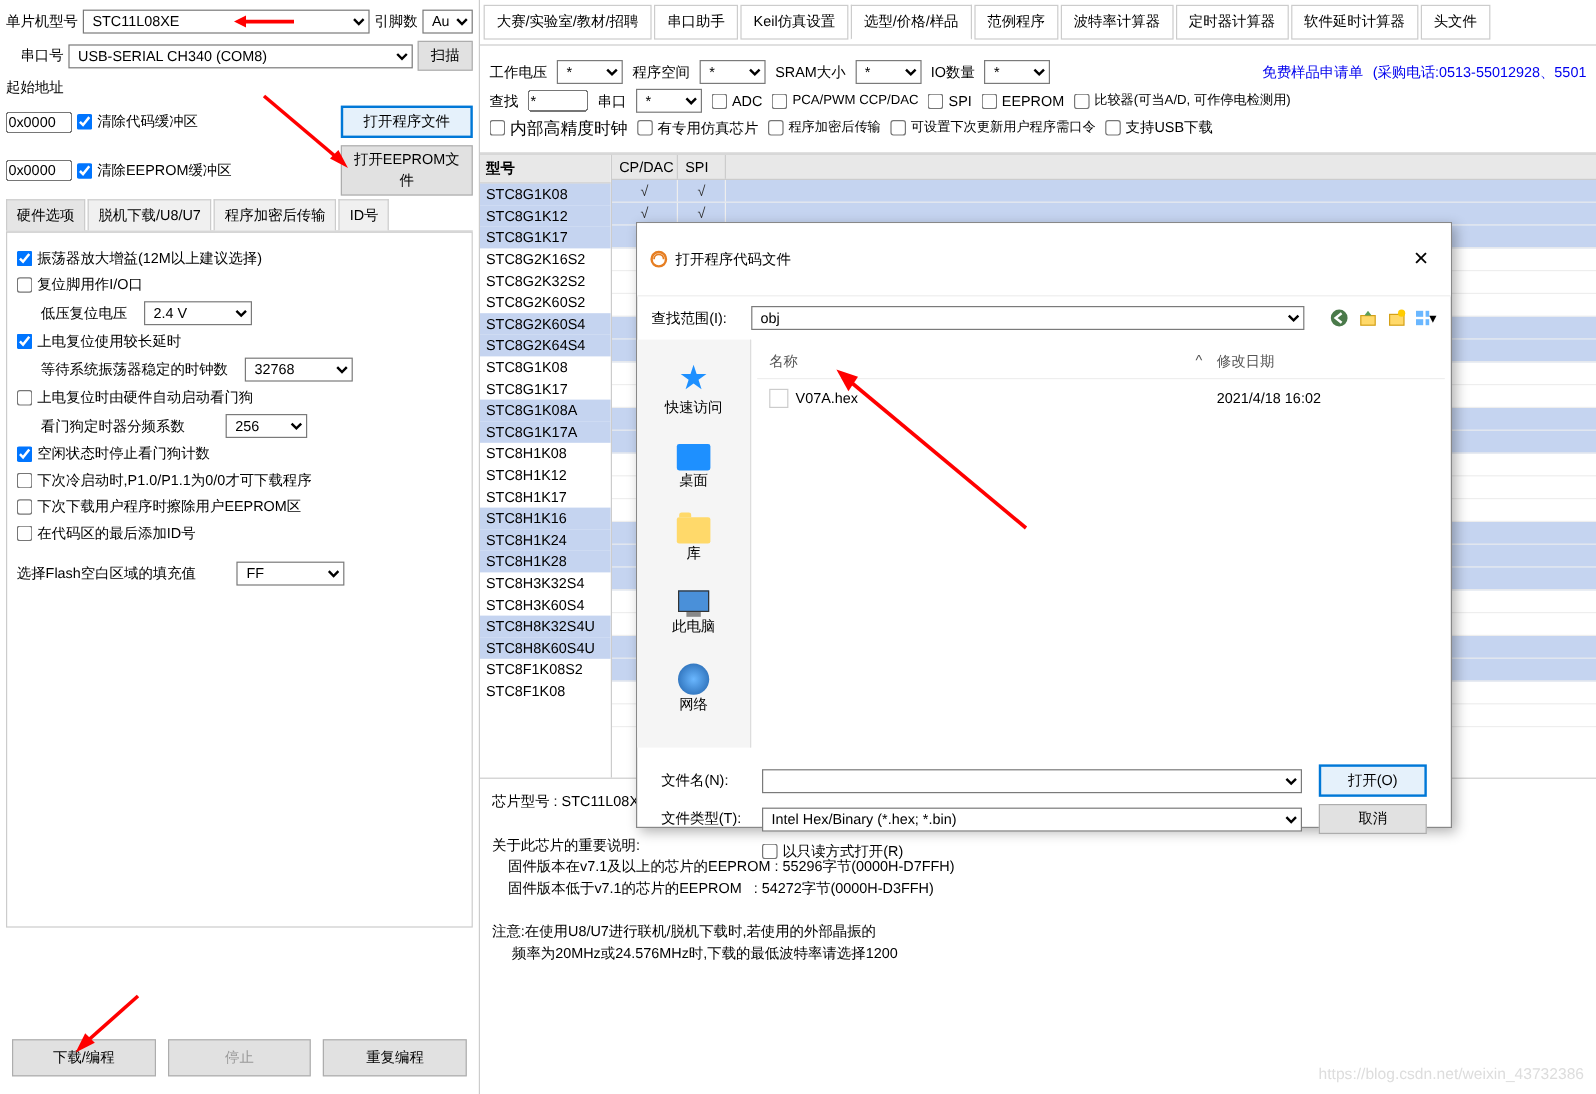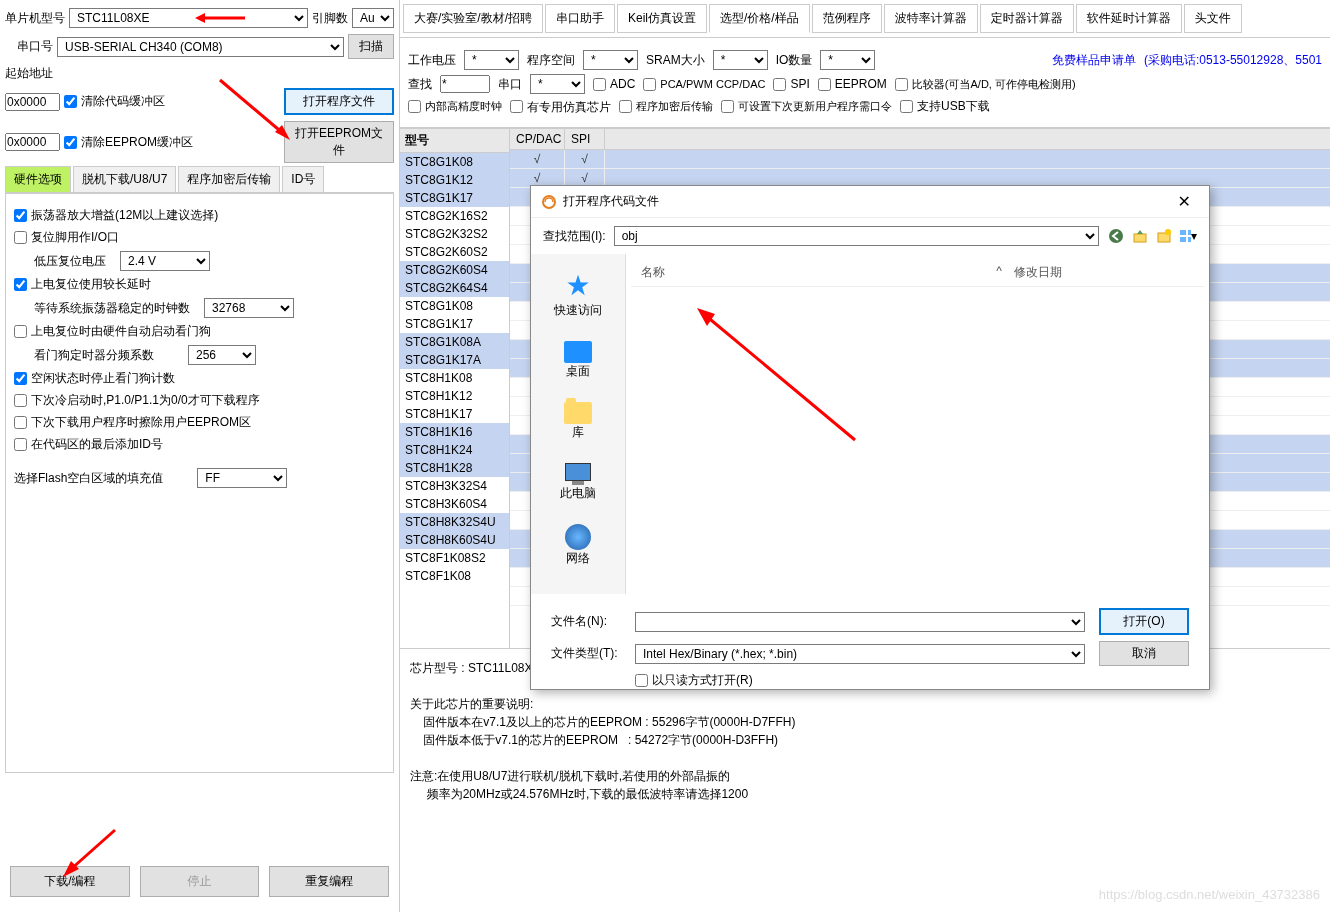--- a/index.html
+++ b/index.html
@@ -10,21 +10,21 @@
 .row { display: flex; align-items: center; margin: 3px 0; gap: 4px; }
 .label { white-space: nowrap; }
 select, input[type="text"] { border: 1px solid #7a7a7a; background: #fff; height: 20px; padding: 0 3px; font-size: 12px; }
 .combo { flex: 1; min-width: 0; }
 button { border: 1px solid #adadad; background: #e1e1e1; padding: 3px 10px; cursor: pointer; font-size: 12px; }
 .btn-highlight { border: 2px solid #0078d7; background: #e5f1fb; }
 .checkbox-row { display: flex; align-items: center; gap: 4px; }
 .addr-input { width: 55px; }
 .tabs { display: flex; border-bottom: 1px solid #ccc; }
 .tab { padding: 4px 8px; border: 1px solid #ccc; border-bottom: none; background: #f0f0f0; margin-right: 2px; cursor: pointer; }
-.tab.active { background: #bef264; }
+.tab.active { background: #e5e5e5; }
 .hw-options { border: 1px solid #ccc; padding: 8px; height: 580px; overflow-y: auto; }
 .hw-options .checkbox-row { margin: 5px 0; }
 .indent { margin-left: 20px; }
 .bottom-buttons { display: flex; gap: 10px; margin-top: auto; padding: 10px 5px; }
 .bottom-buttons button { flex: 1; padding: 6px; }
 
 
 .right-tabs { display: flex; flex-wrap: nowrap; border-bottom: 1px solid #ccc; padding: 2px; }
 .right-tab { padding: 5px 10px; border: 1px solid #ccc; margin: 2px 1px; cursor: pointer; white-space: nowrap; }
 .right-tab.active { background: #fff; border-bottom-color: #fff; }
@@ -36,25 +36,25 @@
 .model-list { width: 110px; border-right: 1px solid #ccc; overflow-y: auto; }
 .model-list-header { background: #e8e8e8; padding: 3px 5px; border-bottom: 1px solid #ccc; font-weight: bold; }
 .model-item { padding: 2px 5px; cursor: pointer; }
 .model-item.highlighted { background: #c5d4f0; }
 .model-table { flex: 1; overflow: auto; position: relative; }
 .info-section { border-top: 1px solid #ccc; padding: 10px; font-family: "SimSun", monospace; font-size: 12px; line-height: 1.5; height: 160px; }
 .info-section div { white-space: pre; }
 
 
 .file-dialog { position: absolute; left: 530px; top: 185px; width: 680px; height: 505px; background: #fff; border: 1px solid #888; box-shadow: 3px 3px 10px rgba(0,0,0,0.3); z-index: 100; }
-.dialog-title { display: flex; align-items: center; padding: 6px 10px; background: #fff; border-bottom: 1px solid #eee; }
+.dialog-title { display: flex; align-items: center; padding: 20px 10px; background: #fff; border-bottom: 1px solid #eee; }
 .dialog-title-icon { width: 16px; height: 16px; margin-right: 6px; }
 .dialog-title-text { flex: 1; }
 .dialog-close { cursor: pointer; font-size: 16px; padding: 0 8px; }
-.dialog-nav { display: flex; align-items: center; padding: 8px 12px; gap: 8px; }
+.dialog-nav { display: flex; align-items: center; padding: 8px 12px; gap: 20px; }
 .dialog-nav select { flex: 1; }
 .nav-icons { display: flex; gap: 6px; }
 .nav-icon { width: 18px; height: 18px; cursor: pointer; display: inline-flex; align-items: center; justify-content: center; }
 .dialog-body { display: flex; height: 340px; }
 .places-bar { width: 95px; background: #f5f5f5; border-right: 1px solid #ddd; display: flex; flex-direction: column; align-items: center; padding-top: 10px; gap: 12px; }
 .place-item { display: flex; flex-direction: column; align-items: center; cursor: pointer; padding: 5px; }
 .file-area { flex: 1; padding: 5px; }
 .file-columns { display: flex; padding: 5px 10px; color: #555; border-bottom: 1px solid #eee; }
 .file-list { padding: 5px; }
 .file-item { display: flex; align-items: center; padding: 3px 5px; cursor: pointer; }
@@ -242,21 +242,21 @@
             <span>EEPROM</span>
           </label>
         <label class="checkbox-row">
             <input type="checkbox" style="">
             <span style="font-size:11px;line-height:1">比较器(可当A/D, 可作停电检测用)</span>
           </label>
       </div>
       <div class="filter-row">
         <label class="checkbox-row">
             <input type="checkbox" style="">
-            <span style="font-size:11px;line-height:1">内部高精度时钟</span>
+            <span style="font-size:14px;line-height:1">内部高精度时钟</span>
           </label>
         <label class="checkbox-row">
             <input type="checkbox" style="">
             <span style="font-size:12px;line-height:1">有专用仿真芯片</span>
           </label>
         <label class="checkbox-row">
             <input type="checkbox" style="">
             <span style="font-size:11px;line-height:1">程序加密后传输</span>
           </label>
         <label class="checkbox-row">
@@ -485,20 +485,27 @@
           <div class="globe-shape"></div>
           <span>网络</span>
         </div>
     </div>
     <div class="file-area">
       <div class="file-columns">
         <span style="flex:1">名称</span>
         <span style="width:30px;text-align:center">^</span>
         <span style="width:180px">修改日期</span>
       </div>
+      <div class="file-list">
+        <div class="file-item">
+          <span class="file-icon"></span>
+          <span style="flex:1">V07A.hex</span>
+          <span style="width:180px">2021/4/18 16:02</span>
+        </div>
+      </div>
     </div>
   </div>
   <div class="dialog-bottom">
     <div class="row">
       <span class="label">文件名(N):</span>
       <select><option></option></select>
       <button class="dialog-btn btn-highlight">打开(O)</button>
     </div>
     <div class="row">
       <span class="label">文件类型(T):</span>

